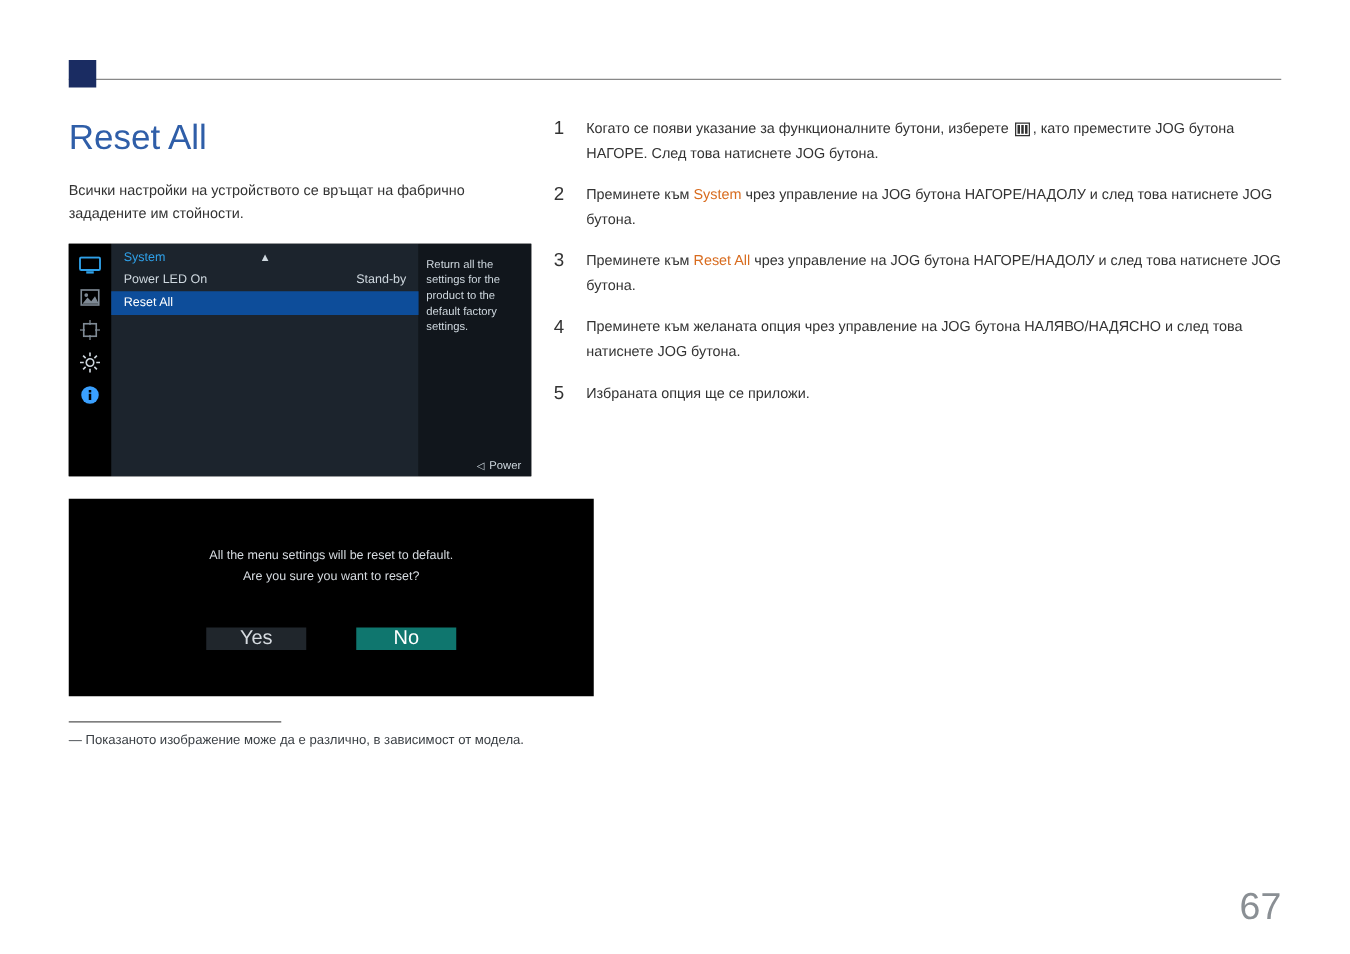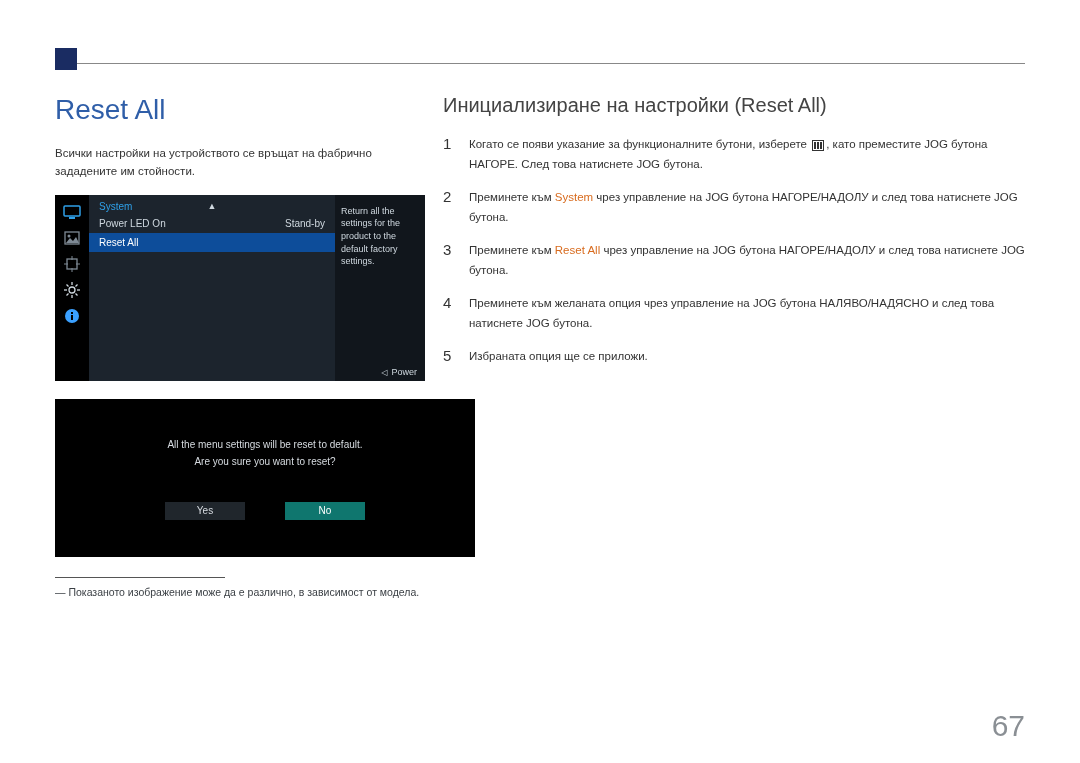--- a/index.html
+++ b/index.html
@@ -154,21 +154,21 @@
     display: flex;
     gap: 40px;
     margin-top: 32px;
   }
   .osd2 .btn {
     width: 80px;
     height: 18px;
     display: flex;
     align-items: center;
     justify-content: center;
-    font-size: 10px;
+    font-size: 16px;
     background: #20262c;
     color: #d6dbe0;
   }
   .osd2 .btn.active {
     background: #0f766e;
     color: #fff;
   }
 
   .footnote-rule {
     width: 170px;
@@ -318,21 +318,20 @@
           <div class="btn">Yes</div>
           <div class="btn active">No</div>
         </div>
       </div>
 
       <div class="footnote-rule"></div>
       <div class="footnote">― Показаното изображение може да е различно, в зависимост от модела.</div>
     </div>
 
     <div class="right-col">
-      <h2 class="sect">Инициализиране на настройки (Reset All)</h2>
 
       <ol class="steps">
         <li>
           <span class="num">1</span>
           <span>
             <span>Когато се появи указание за функционалните бутони, изберете </span><span class="inline-menu-icon">
                 <span></span>
                 <span></span>
                 <span></span>
               </span><span>, като преместите JOG бутона НАГОРЕ. След това натиснете JOG бутона.</span>

